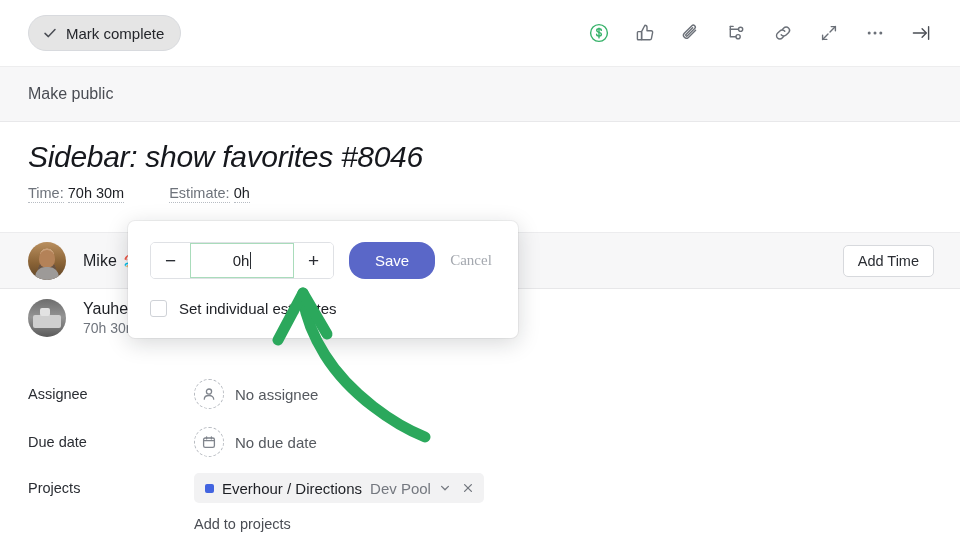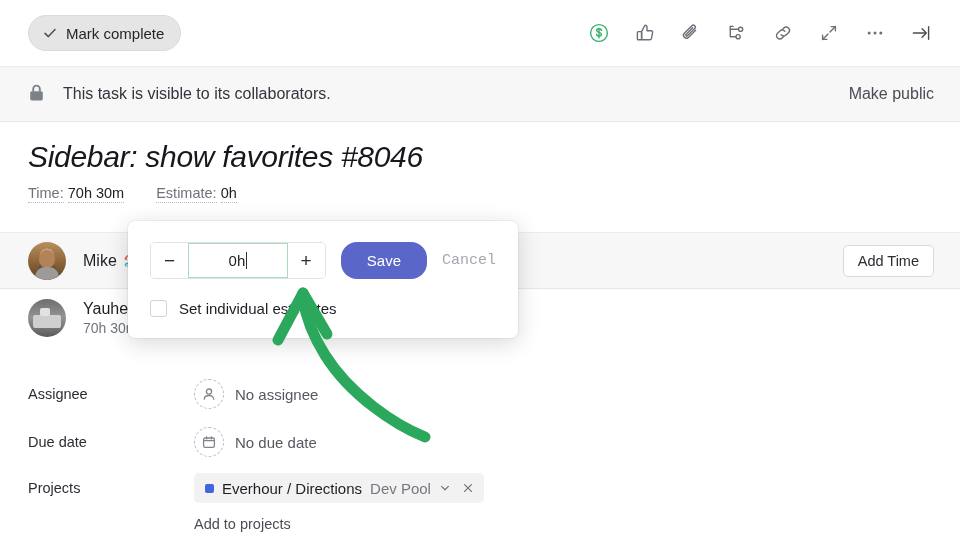--- a/index.html
+++ b/index.html
@@ -41,21 +41,21 @@
     display: flex; align-items: center; justify-content: space-between;
     padding: 0 26px 0 28px;
   }
   .banner-left { display: flex; align-items: center; gap: 18px; }
   .banner-text { font-size: 16px; color: #32353b; }
   .make-public { font-size: 16px; color: #4a4d54; cursor: pointer; }
 
   
   .title-block { position: absolute; left: 28px; top: 140px; width: 700px; }
   .task-title { font-size: 30px; font-weight: 400; letter-spacing: -0.3px; color: #16181d; font-style: italic; }
-  .meta-row { margin-top: 11px; display: flex; align-items: baseline; gap: 32px; }
+  .meta-row { margin-top: 11px; display: flex; align-items: baseline; gap: 45px; }
   .meta-item { font-size: 14.5px; color: #1d1f24; white-space: nowrap; }
   .meta-label {
     color: #6e737b;
     border-bottom: 1px dotted #b7bcc3;
     padding-bottom: 1px;
   }
   .meta-value { border-bottom: 1px dotted #b7bcc3; padding-bottom: 1px; }
 
   
   .members { position: absolute; left: 0; top: 232px; width: 960px; }
@@ -168,21 +168,21 @@
     display: inline-block; width: 1px; height: 17px; background: #2b2e34;
     margin-left: 1px; vertical-align: -3px;
   }
   .btn-save {
     height: 37px; padding: 0 26px; border: 0; border-radius: 16px;
     background: #5a67c8; color: #fff; font-size: 15px; cursor: pointer;
     font-family: "Liberation Sans", sans-serif;
   }
   .btn-cancel {
     background: none; border: 0; font-size: 15px; color: #a4a8af; cursor: pointer;
-    font-family: Liberation Mono, monospace; padding: 0;
+    font-family: Liberation Serif, serif; padding: 0;
   }
   .popup-check { margin-top: 21px; display: flex; align-items: center; gap: 12px; }
   .checkbox {
     width: 17px; height: 17px; border: 1px solid #cfd2d7; border-radius: 3px; background: #fff;
     cursor: pointer;
   }
   .check-label { font-size: 15px; color: #1d1f24; }
 
   
   .annotation {
@@ -258,29 +258,20 @@
         <svg width="22" height="22" viewBox="0 0 22 22" fill="none" stroke="#4a4d54" stroke-width="1.4" stroke-linecap="round" stroke-linejoin="round">
             <path d="M3.4 11h12.3"></path>
             <path d="M12.1 6.8 16.3 11l-4.2 4.2"></path>
             <path d="M18.6 4.8v12.4"></path>
           </svg>
       </span>
     </div>
   </div>
 
   <div class="banner">
-    <div class="banner-left">
-      <span>
-        <svg width="17" height="19" viewBox="0 0 17 19" fill="none">
-            <rect x="2.2" y="8.2" width="12.6" height="9.2" rx="1.6" fill="#7c8089"></rect>
-            <path d="M5.2 8.2V5.9a3.3 3.3 0 0 1 6.6 0v2.3" stroke="#7c8089" stroke-width="1.9" fill="none"></path>
-          </svg>
-      </span>
-      <span class="banner-text">This task is visible to its collaborators.</span>
-    </div>
     <span class="make-public">Make public</span>
   </div>
 
   <div class="title-block">
     <div class="task-title">Sidebar: show favorites #8046</div>
     <div class="meta-row">
       <span class="meta-item">
         <span class="meta-label">Time:</span>
         <span class="meta-value">70h 30m</span>
       </span>

